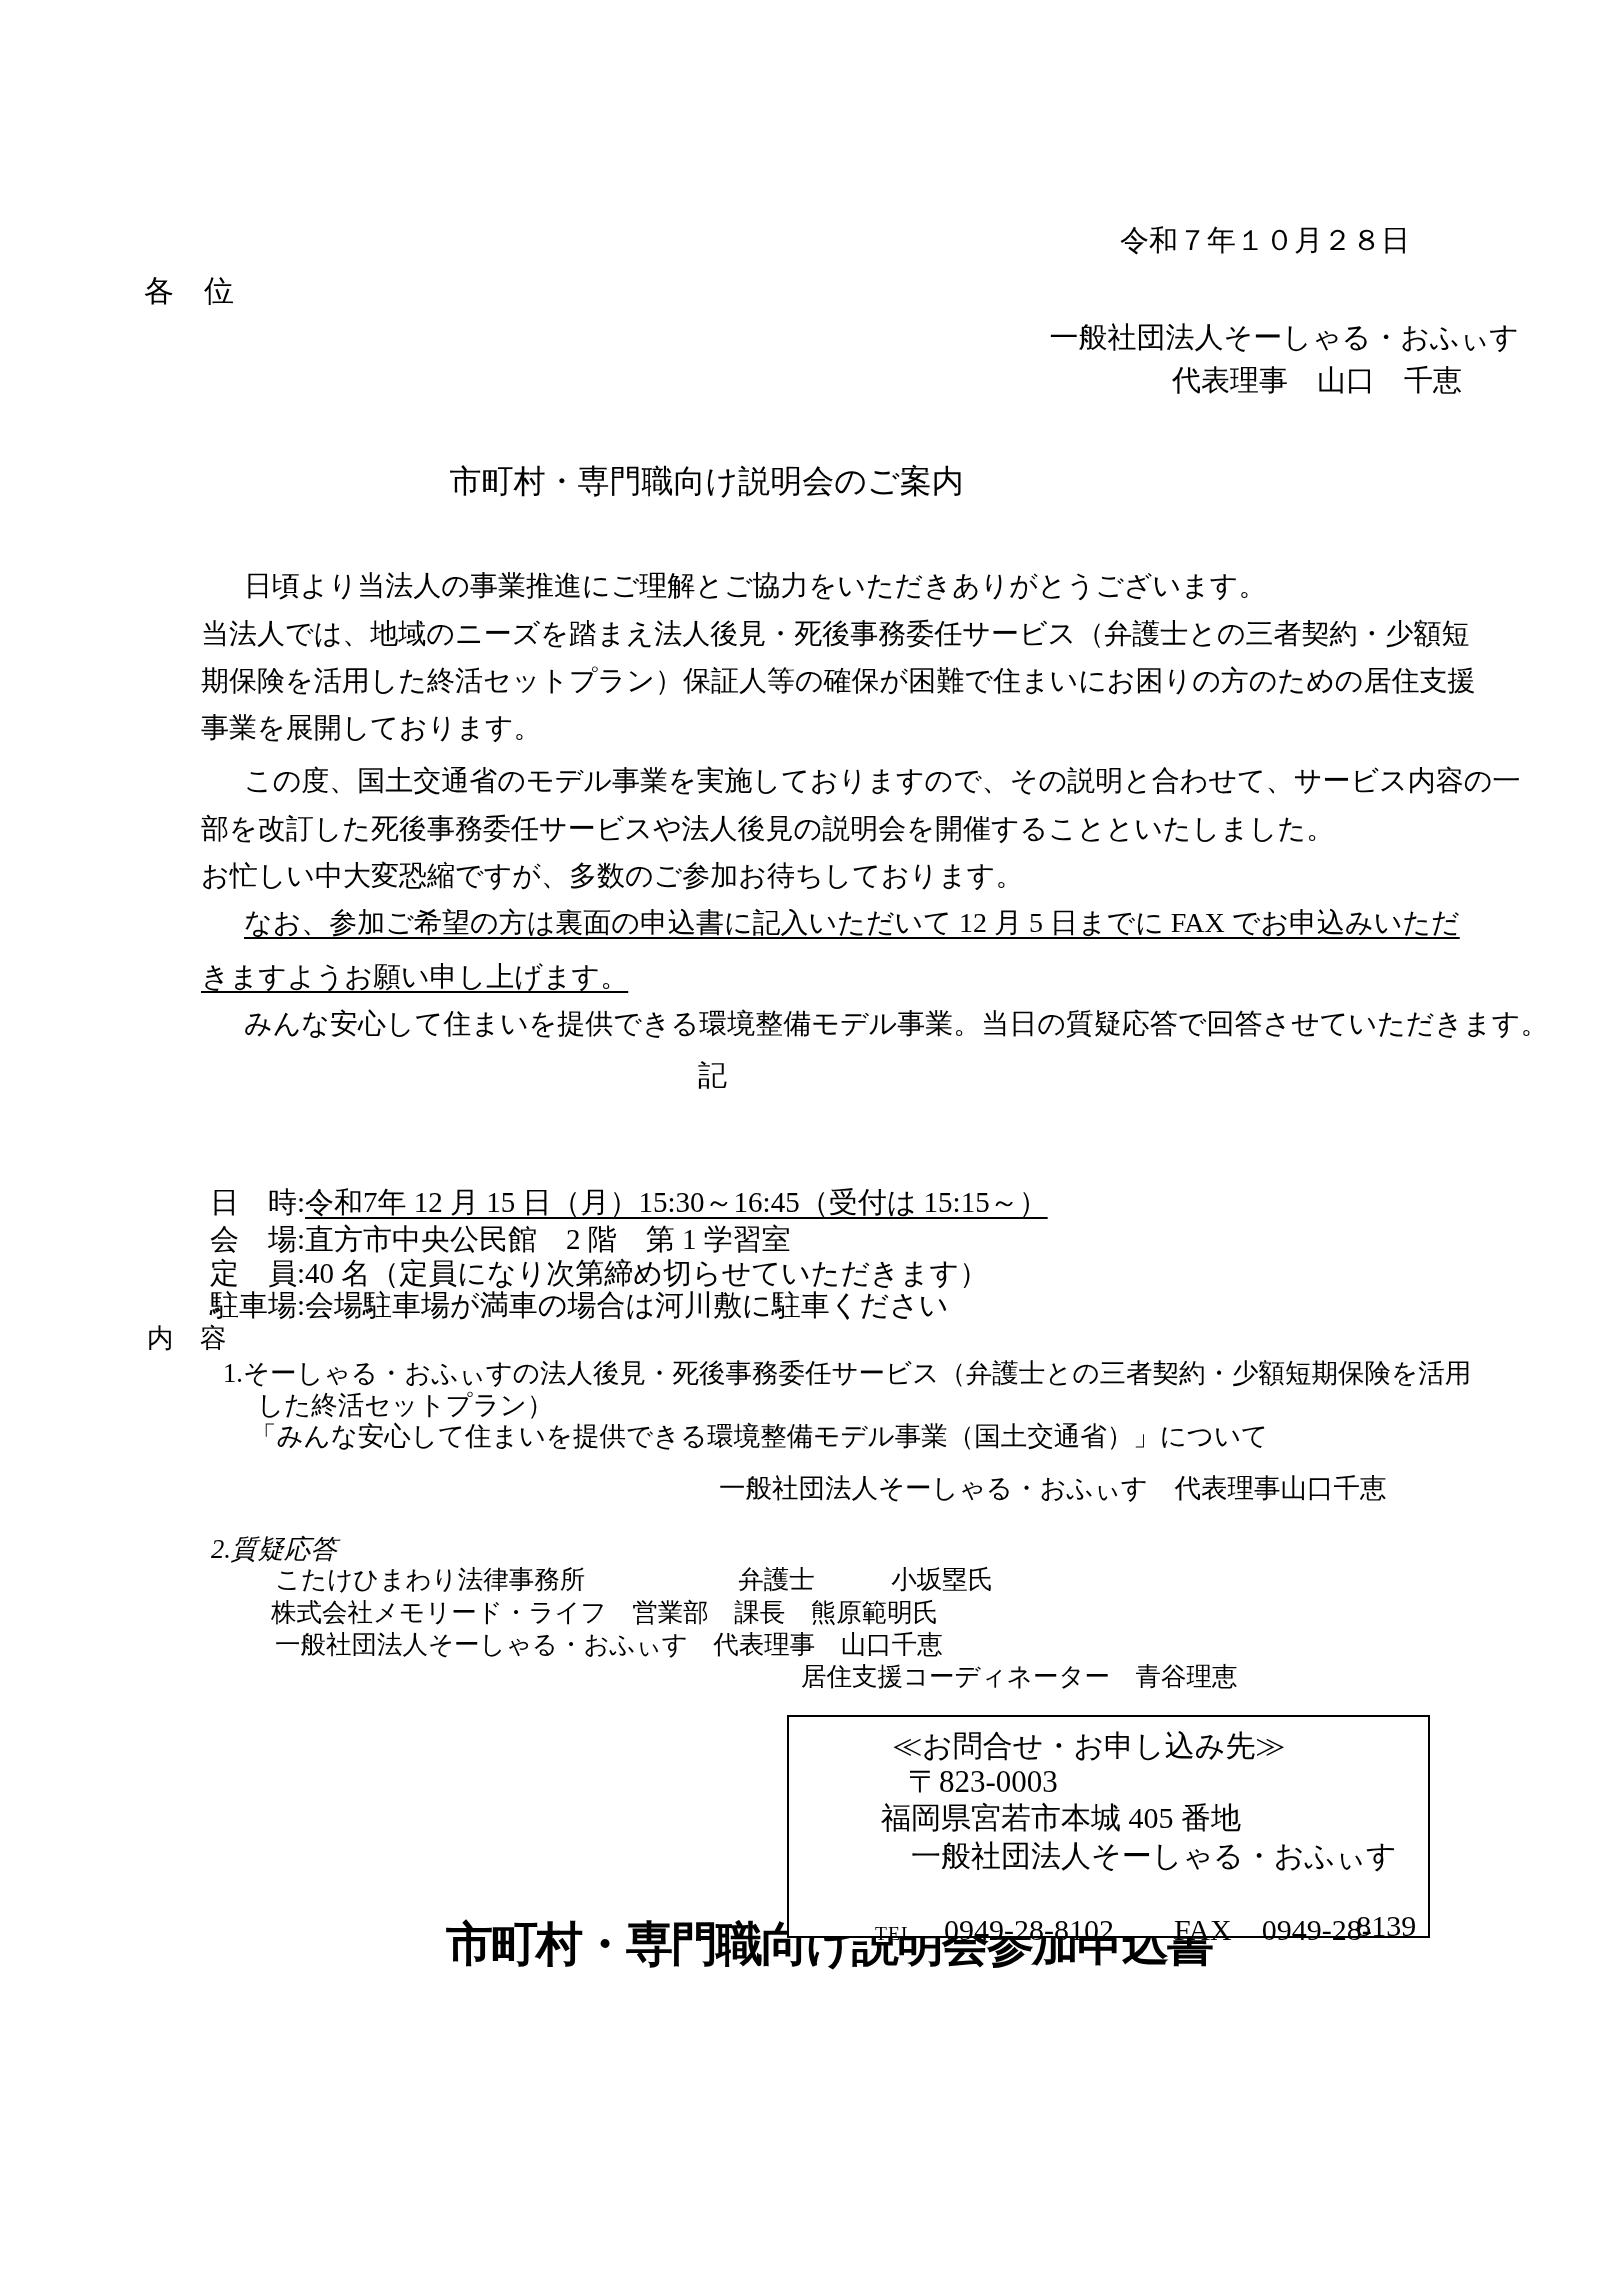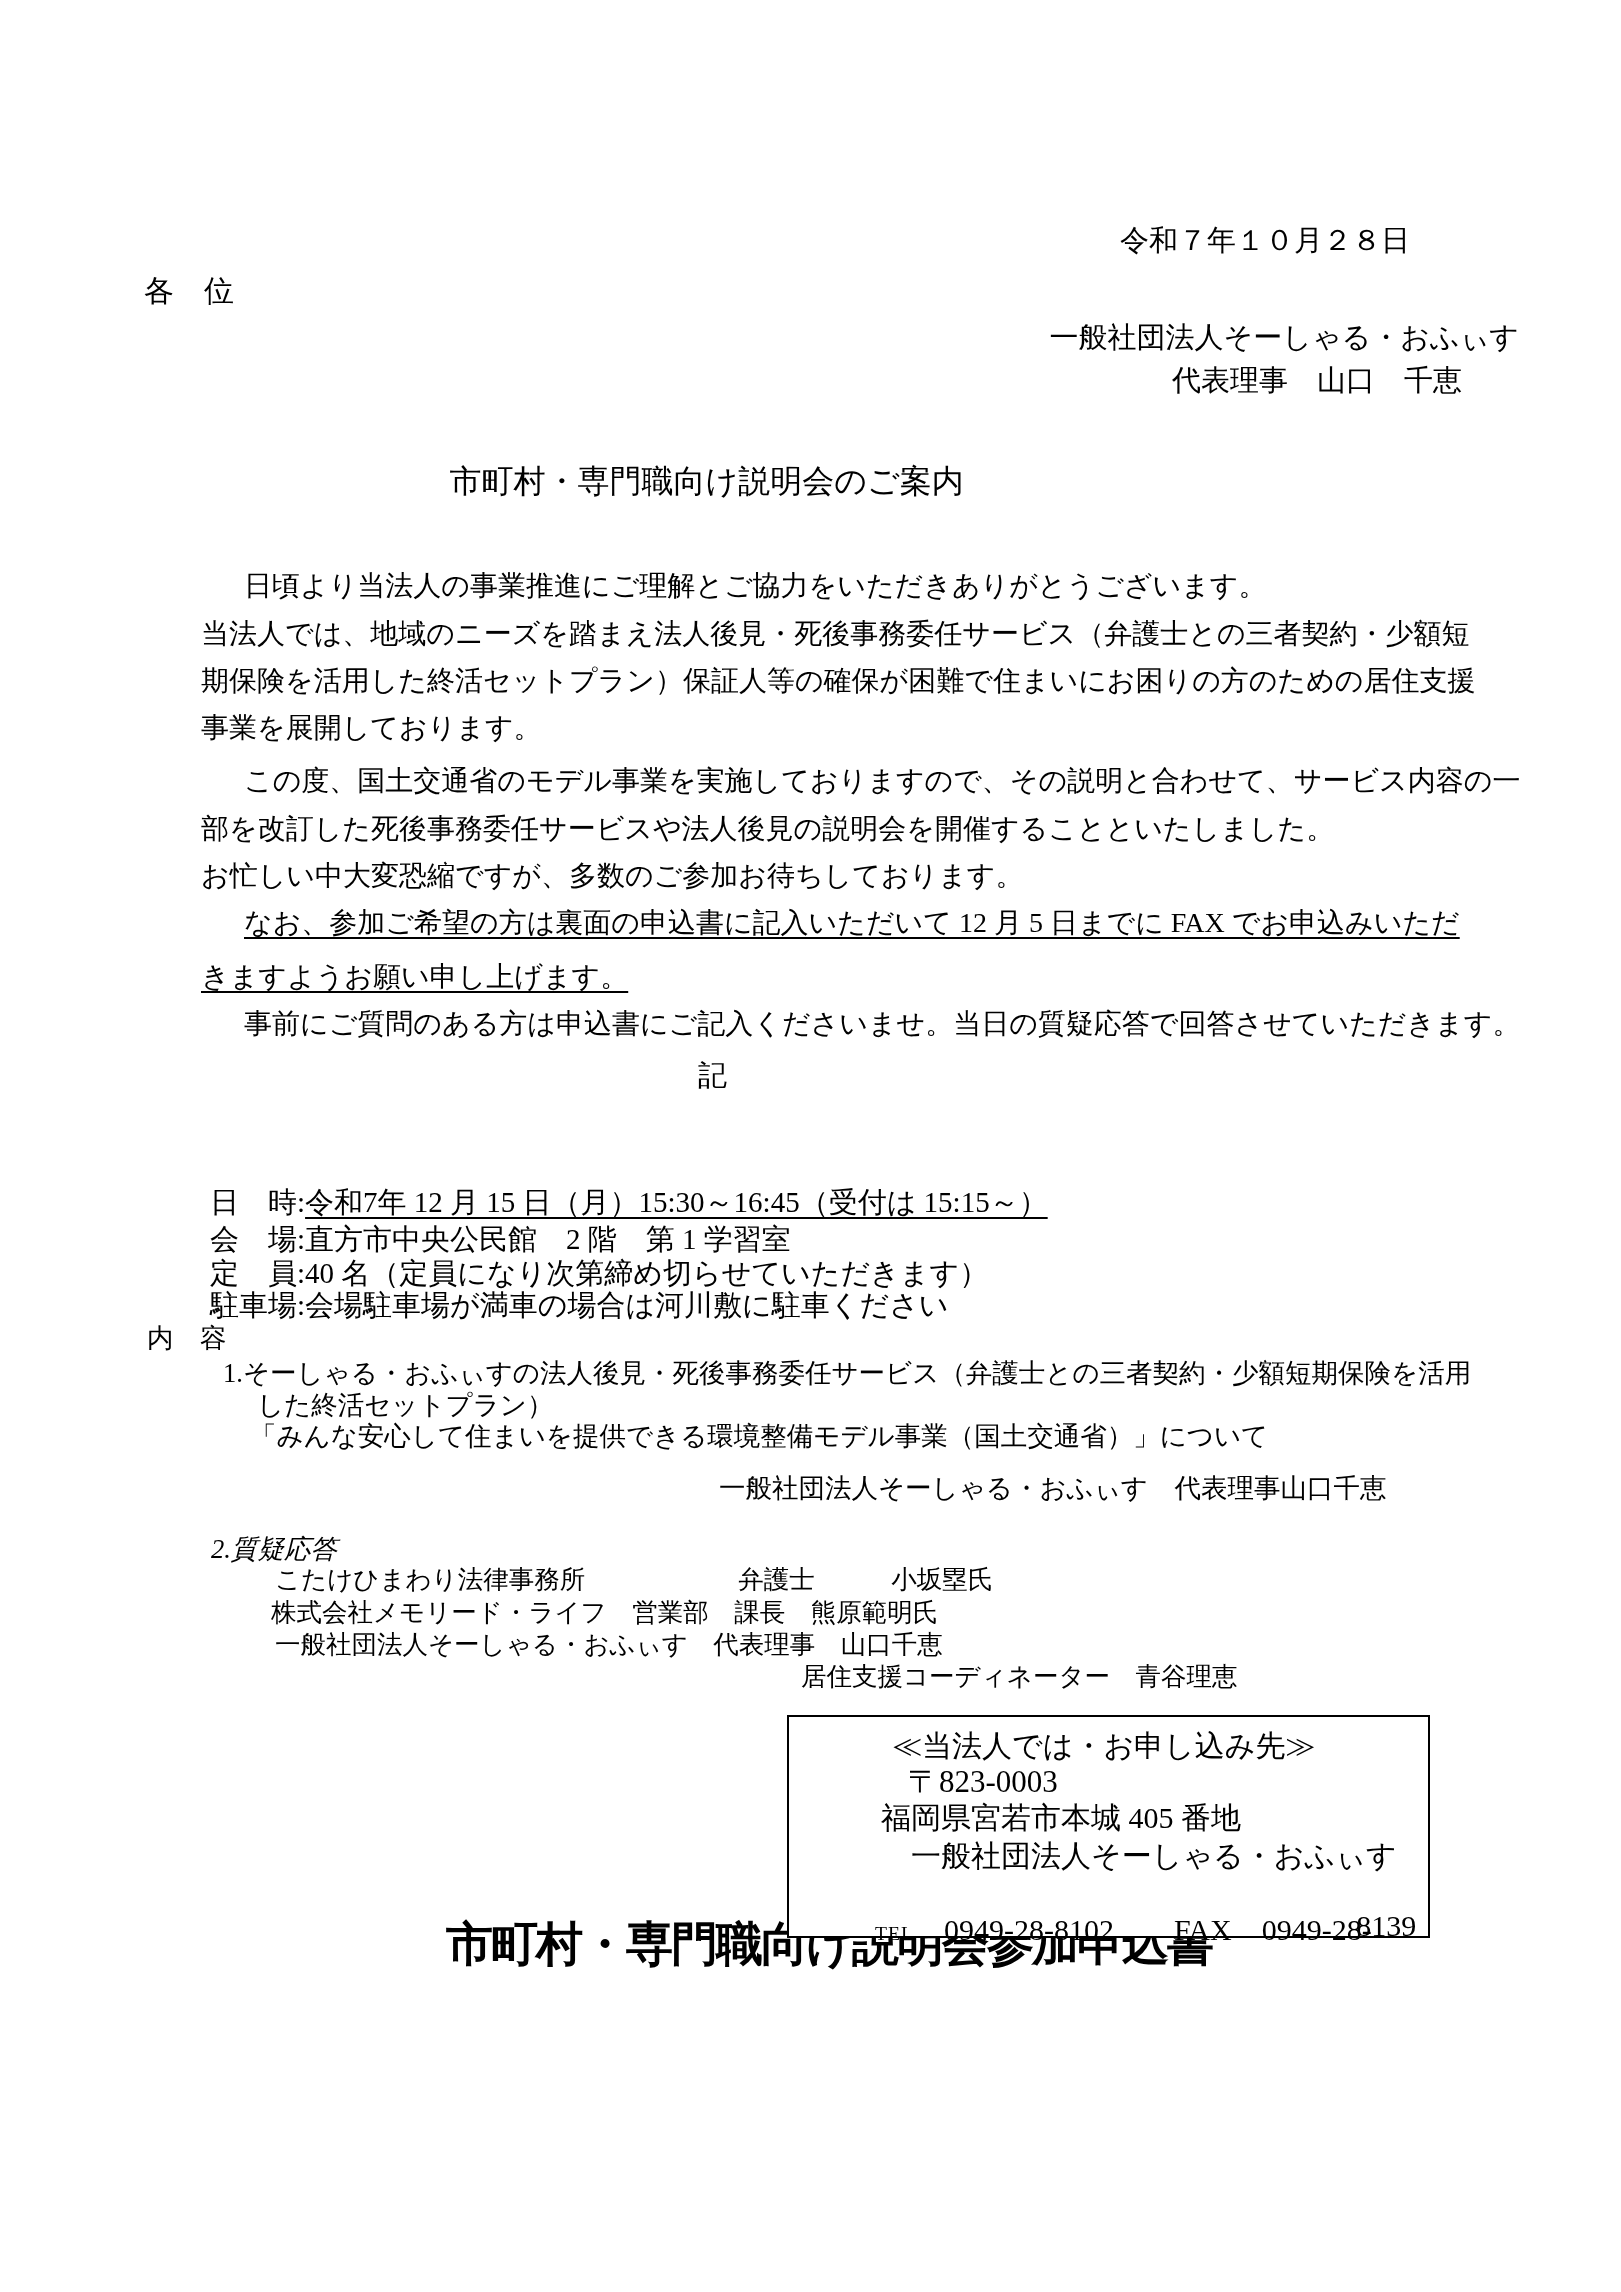--- a/index.html
+++ b/index.html
@@ -54,21 +54,21 @@
 
   <div class="abs body-line indent" style="top:568px;">日頃より当法人の事業推進にご理解とご協力をいただきありがとうございます。</div>
   <div class="abs body-line" style="top:616px;font-family:Liberation Serif, serif;">当法人では、地域のニーズを踏まえ法人後見・死後事務委任サービス（弁護士との三者契約・少額短</div>
   <div class="abs body-line" style="top:663px;">期保険を活用した終活セットプラン）保証人等の確保が困難で住まいにお困りの方のための居住支援</div>
   <div class="abs body-line" style="top:710px;">事業を展開しております。</div>
   <div class="abs body-line indent" style="top:763px;">この度、国土交通省のモデル事業を実施しておりますので、その説明と合わせて、サービス内容の一</div>
   <div class="abs body-line" style="top:811px;">部を改訂した死後事務委任サービスや法人後見の説明会を開催することといたしました。</div>
   <div class="abs body-line" style="top:858px;">お忙しい中大変恐縮ですが、多数のご参加お待ちしております。</div>
   <div class="abs body-line indent u" style="top:905px;">なお、参加ご希望の方は裏面の申込書に記入いただいて 12 月 5 日までに FAX でお申込みいただ</div>
   <div class="abs body-line u" style="top:959px;">きますようお願い申し上げます。</div>
-  <div class="abs body-line indent" style="top:1006px;">事前にご質問のある方は申込書にご記入くださいませ。当日の質疑応答で回答させていただきます。</div>
+  <div class="abs body-line indent" style="top:1006px;">みんな安心して住まいを提供できる環境整備モデル事業。当日の質疑応答で回答させていただきます。</div>
 
   <div class="abs serif" style="top:1057px;left:698px;font-size:29px;">記</div>
 
   <div class="abs detail-row" style="top:1148px;">
     <span class="detail-label">日　時:</span><span class="detail-value u">令和7年 12 月 15 日（月）15:30～16:45（受付は 15:15～）</span>
   </div>
   <div class="abs detail-row" style="top:1185px;">
     <span class="detail-label">会　場:</span><span class="detail-value">直方市中央公民館　2 階　第 1 学習室</span>
   </div>
   <div class="abs detail-row" style="top:1219px;">
@@ -86,21 +86,21 @@
 
   <div class="abs contents-line" style="top:1533px;left:211px;font-style:italic;">2.質疑応答</div>
   <div class="abs speaker-line" style="top:1564px;left:275px;">こたけひまわり法律事務所　　　　　　弁護士　　　小坂塁氏</div>
   <div class="abs speaker-line" style="top:1597px;left:271px;">株式会社メモリード・ライフ　営業部　課長　熊原範明氏</div>
   <div class="abs speaker-line" style="top:1629px;left:275px;">一般社団法人そーしゃる・おふぃす　代表理事　山口千恵</div>
   <div class="abs speaker-line" style="top:1661px;left:801px;">居住支援コーディネーター　青谷理恵</div>
 
   <div class="form-title">市町村・専門職向け説明会参加申込書</div>
 
   <div class="contact-box">
-    <div class="abs" style="top:9.8px;left:103px;">≪当法人では・お申し込み先≫</div>
+    <div class="abs" style="top:9.8px;left:103px;">≪お問合せ・お申し込み先≫</div>
     <div class="abs" style="top:46px;left:119px;font-size:31px;">〒823-0003</div>
     <div class="abs" style="top:82px;left:92px;">福岡県宮若市本城 405 番地</div>
     <div class="abs" style="top:120px;left:122px;">一般社団法人そーしゃる・おふぃす</div>
     <div class="abs" style="top:156px;left:41px;">
       <span class="tel-label">TEL</span><span>　</span><span>0949-28-8102　　FAX　0949-28-</span>
     </div>
     <div class="abs" style="top:190px;right:11.8px;text-align:right;">8139</div>
   </div>
 
 </div>

